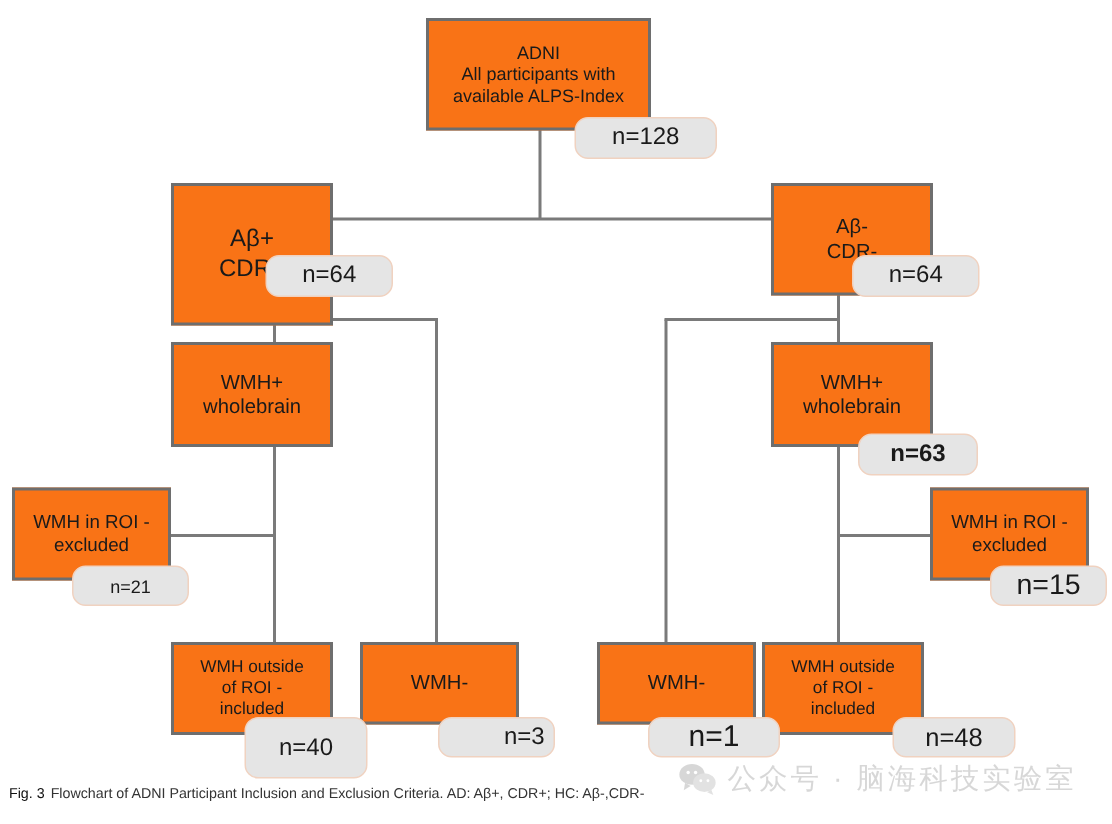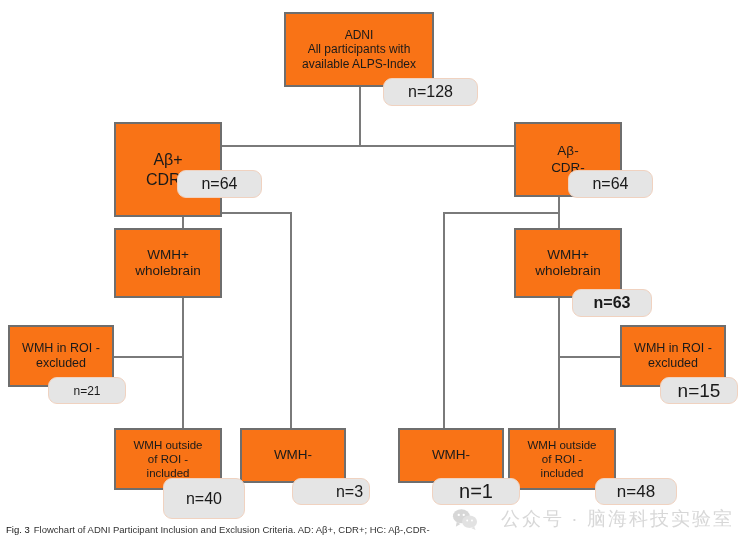--- a/index.html
+++ b/index.html
@@ -84,21 +84,21 @@
     margin-right: 4px;
   }
 
   
   #watermark {
     position: absolute;
     left: 452px;
     top: 506px;
     display: flex;
     align-items: center;
-    gap: 23px;
+    gap: 7px;
     z-index: 9;
     opacity: 0.72;
   }
   #watermark .wm-text {
     font-size: 19px;
     color: #c9c9c9;
     letter-spacing: 2px;
     white-space: nowrap;
   }
   #watermark .wechat-icon {

